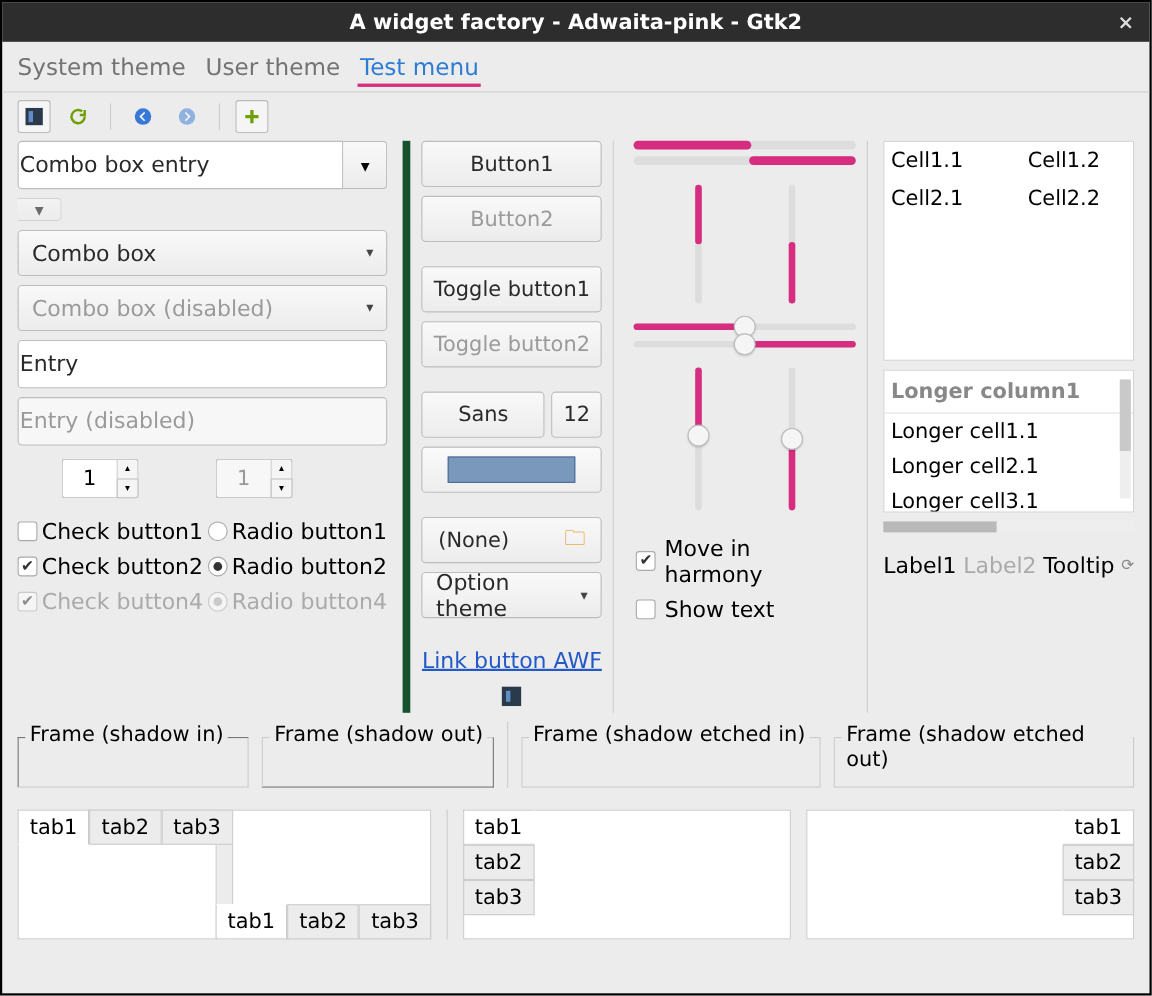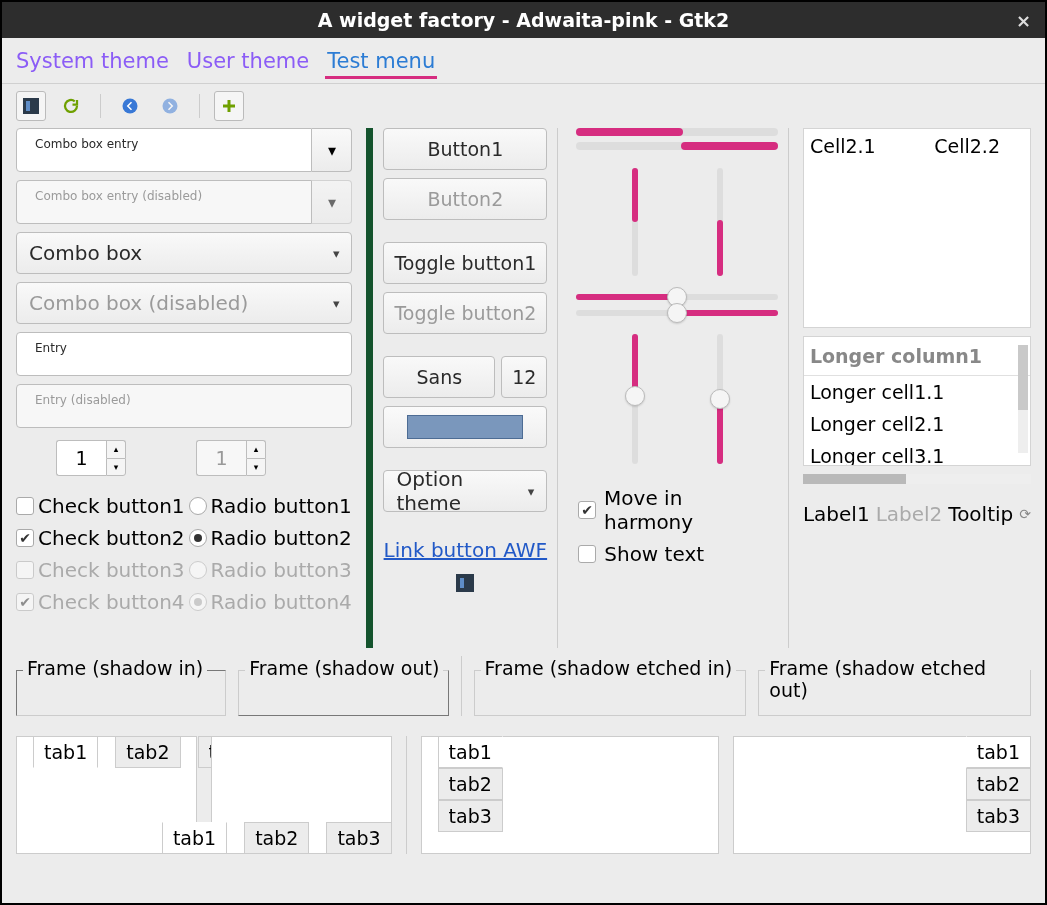--- a/index.html
+++ b/index.html
@@ -1,37 +1,37 @@
 <!DOCTYPE html>
 <html><head>
 <meta charset="utf-8">
 <style>
 * { box-sizing: border-box; margin: 0; padding: 0; font-family: "DejaVu Sans","Cantarell",sans-serif; }
 body { background: #000; display: flex; justify-content: center; width: 1047px; height: 905px; overflow: hidden; }
 .window { background: #ececec; width: 1043px; height: 901px; margin: 2px; display: flex; flex-direction: column; }
 .titlebar { background: #2d2d2d; color: #fff; height: 36px; display: flex; align-items: center; justify-content: center; position: relative; font-size: 19px; font-weight: 600; }
 .close-x { position: absolute; right: 14px; color: #ddd; font-size: 18px; cursor: pointer; }
 .menubar { height: 46px; display: flex; align-items: center; padding: 0 12px; gap: 14px; font-size: 21px; border-bottom: 1px solid #d0d0d0; }
-.menubar .mi { color: #8b5cf6; padding: 6px 2px; cursor: pointer; }
+.menubar .mi { color: #737373; padding: 6px 2px; cursor: pointer; }
 .menubar .mi.active { color: #2c7cd4; border-bottom: 3px solid #d62d80; padding-bottom: 3px; }
 .toolbar { height: 44px; display: flex; align-items: center; padding: 0 14px; gap: 10px; }
 .tbtn { width: 30px; height: 30px; display: flex; align-items: center; justify-content: center; border-radius: 3px; }
 .tbtn.box { border: 1px solid #bbb; background: #f5f5f5; }
 .tsep { width: 1px; height: 24px; background: #ccc; margin: 0 4px; }
 .content { flex: 1; display: flex; flex-direction: column; padding: 0 14px 14px 14px; gap: 8px; }
 .cols { display: flex; gap: 14px; height: 520px; }
 .col { display: flex; flex-direction: column; gap: 8px; }
 .c1 { width: 345px; }
 .c2 { width: 196px; border-left: 7px solid #14532d; border-right: 1px solid #ccc; padding: 0 10px; }
 .c3 { width: 222px; border-right: 1px solid #ccc; padding-right: 6px; }
 .c4 { flex: 1; }
 
 .btn { background: linear-gradient(#f9f9f9,#ececec); border: 1px solid #bdbdbd; border-radius: 4px; font-size: 19px; color: #2a2a2a; display: flex; align-items: center; justify-content: center; height: 42px; cursor: pointer; }
 .btn.disabled { color: #9a9a9a; cursor: default; }
-.entry { background: #fff; border: 1px solid #bdbdbd; border-radius: 4px; font-size: 12px; padding: 8px 18px; height: 44px; color: #2a2a2a; }
+.entry { background: #fff; border: 1px solid #bdbdbd; border-radius: 4px; font-size: 20px; padding: 8px 1px; height: 44px; color: #2a2a2a; }
 .entry.disabled { background: #f7f7f7; color: #9a9a9a; }
 .combo-row { display: flex; }
 .combo-row .entry { flex: 1; border-top-right-radius: 0; border-bottom-right-radius: 0; }
 .combo-row .drop { width: 40px; border: 1px solid #bdbdbd; border-left: none; border-radius: 0 4px 4px 0; background: linear-gradient(#f9f9f9,#ececec); display: flex; align-items: center; justify-content: center; }
 .combo-row.disabled .drop { opacity: .55; }
 .combo { background: linear-gradient(#f9f9f9,#ececec); border: 1px solid #bdbdbd; border-radius: 4px; height: 42px; display: flex; align-items: center; padding: 0 12px; font-size: 20px; color: #2a2a2a; }
 .combo .arr { margin-left: auto; font-size: 13px; color: #444; }
 .combo.disabled { color: #9a9a9a; }
 
 .spin-row { display: flex; gap: 70px; padding: 4px 40px; }
@@ -95,21 +95,21 @@
 .frames { display: flex; gap: 12px; height: 60px; }
 .frame { border: 1px solid #ccc; flex: 1; position: relative; margin-top: 14px; }
 .frame .cap { position: absolute; top: -14px; left: 6px; background: #ececec; padding: 0 4px; font-size: 19px; }
 
 .notebooks { display: flex; gap: 14px; height: 130px; padding-top: 12px; }
 .nb { border: 1px solid #ccc; background: #fff; position: relative; font-size: 19px; }
 .nb1 { width: 190px; }
 .nb2 { width: 190px; }
 .nb3 { width: 310px; padding-left: 66px; }
 .nb4 { width: 310px; padding-right: 66px; }
-.tab { border: 1px solid #ccc; padding: 4px 10px; background: #ececec; display: inline-block; margin-left: 17px; }
+.tab { border: 1px solid #ccc; padding: 4px 10px; background: #ececec; display: inline-block; }
 .tab.act { background: #fff; border-bottom: 1px solid #fff; }
 .nb1 .tabs-top { display: flex; position: absolute; top: -1px; left: -1px; }
 .nb1 .tabs-top .tab:first-child { background: #fff; }
 .nb2 .tabs-bot { display: flex; position: absolute; bottom: -1px; right: -1px; }
 .nb2 .tabs-bot .tab:first-child { background: #fff; border-top: 1px solid #fff; border-bottom: 1px solid #ccc; }
 .nb3 .tabs-left { position: absolute; left: -1px; top: -1px; display: flex; flex-direction: column; }
 .nb3 .tabs-left .tab { border-bottom: 1px solid #ccc; border-right: 1px solid #fff; }
 .nb3 .tabs-left .tab:first-child { background: #fff; }
 .nb3 .tabs-left .tab:not(:first-child){ background: #ececec; border-right: 1px solid #ccc; }
 .nb4 .tabs-right { position: absolute; right: -1px; top: -1px; display: flex; flex-direction: column; }
@@ -168,21 +168,20 @@
 
   <div class="content">
     <div class="cols">
 
       <div class="col c1">
         <div class="combo-row">
           <div class="entry">Combo box entry</div>
           <div class="drop">▾</div>
         </div>
         <div class="combo-row disabled">
-          <div class="entry disabled">Combo box entry (disabled)</div>
           <div class="drop">▾</div>
         </div>
         <div class="combo">
           <span>Combo box</span>
             <span class="arr">▾</span>
         </div>
         <div class="combo disabled">
           <span>Combo box (disabled)</span>
             <span class="arr">▾</span>
         </div>
@@ -211,26 +210,20 @@
             <span class="radio16"></span>
               <span>Radio button1</span>
           </div>
           <div class="checkrow">
             <span class="box16">✔</span>
               <span>Check button2</span>
             <span class="radio16">
                 <span class="dot"></span>
               </span>
               <span>Radio button2</span>
-          </div>
-          <div class="checkrow">
-            <span class="box16" style="opacity:.5"></span>
-              <span class="dis-t">Check button3</span>
-            <span class="radio16" style="opacity:.5"></span>
-              <span class="dis-t">Radio button3</span>
           </div>
           <div class="checkrow">
             <span class="box16" style="opacity:.5">✔</span>
               <span class="dis-t">Check button4</span>
             <span class="radio16" style="opacity:.5">
                 <span class="dot" style="background:#aaa"></span>
               </span>
               <span class="dis-t">Radio button4</span>
           </div>
         </div>
@@ -244,20 +237,24 @@
         <div class="btn disabled">Toggle button2</div>
         <div style="height:6px"></div>
         <div class="fontrow">
           <div class="btn">Sans</div>
           <div class="btn sz">12</div>
         </div>
         <div class="colorbtn">
             <div class="colorswatch"></div>
           </div>
         <div style="height:6px"></div>
+        <div class="btn filebtn">
+          <span>(None)</span>
+          <span style="color:#e68a00">🗀</span>
+        </div>
         <div class="combo optmenu">
           <span>Option theme</span>
             <span class="arr">▾</span>
         </div>
         <div style="height:6px"></div>
         <div class="link">Link button AWF</div>
         <div style="text-align:center"><svg width="18" height="18">
               <rect width="18" height="18" fill="#2b3a4a"></rect>
               <rect x="4" y="4" width="4" height="10" fill="#5f8dc7"></rect>
             </svg></div>
@@ -308,20 +305,24 @@
           <div class="ckline">
               <span class="box16"></span>
               <span>Show text</span>
             </div>
         </div>
       </div>
 
       <div class="col c4">
         <div class="tbl" style="height:200px">
           <div class="r">
+              <span>Cell1.1</span>
+              <span>Cell1.2</span>
+            </div>
+          <div class="r">
               <span>Cell2.1</span>
               <span>Cell2.2</span>
             </div>
         </div>
         <div class="tbl2">
           <div class="scr-v"></div>
           <div class="hdr2">Longer column1</div>
           <div class="r2">Longer cell1.1</div>
           <div class="r2">Longer cell2.1</div>
           <div class="r2">Longer cell3.1</div>

